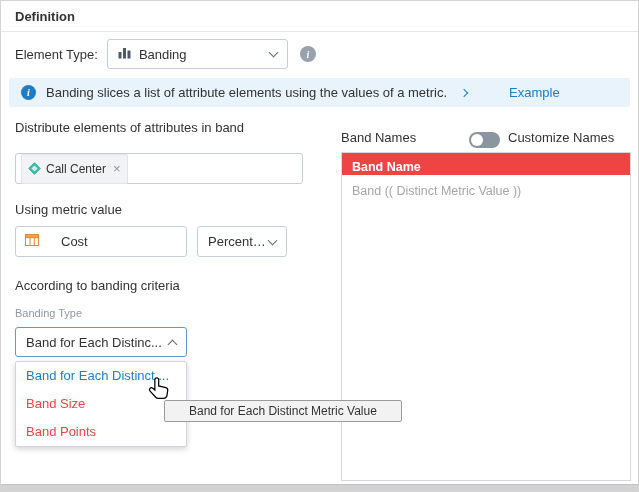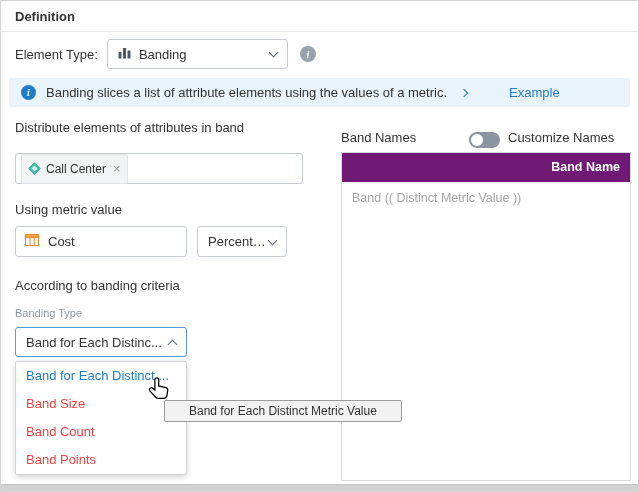--- a/index.html
+++ b/index.html
@@ -52,21 +52,21 @@
   }
   .chip{
     display:flex; align-items:center; height:30px; background:#f1f3f4;
     border:1px solid #e2e5e8; border-radius:2px; padding:0 6px; font-size:12px; gap:5px;
   }
   .chip .ic{ display:flex; align-items:center; }
   .chip-close{ color:#8a949e; font-size:13px; cursor:pointer; margin-left:2px; line-height:1; }
 
   .metric-box{
     position:absolute; left:14px; top:225px; width:172px; height:31px;
-    border:1px solid #c7cdd3; border-radius:3px; display:flex; align-items:center; padding:0 9px; gap:9px;
+    border:1px solid #c7cdd3; border-radius:3px; display:flex; align-items:center; padding:0 9px; gap:22px;
   }
   .pct-select{ position:absolute; left:196px; top:225px; width:90px; height:31px; }
   .pct-select .lbl{ margin-left:0; }
 
   .bt-select{ position:absolute; left:14px; top:326px; width:172px; height:30px; border-color:#5b9bd5; }
   .bt-select .lbl{ margin-left:0; }
 
   .menu{
     position:absolute; left:14px; top:360px; width:172px; background:#fff;
     border:1px solid #d2d6da; border-radius:2px; box-shadow:0 2px 6px rgba(0,0,0,.18); z-index:3;
@@ -90,22 +90,22 @@
     position:absolute; left:468px; top:131px; width:31px; height:16px;
     border-radius:9px; background:#8a95a0; cursor:pointer;
   }
   .knob{ position:absolute; left:2px; top:2px; width:12px; height:12px; border-radius:50%; background:#fff; }
 
   .bn-table{
     position:absolute; left:340px; top:151px; width:290px; height:329px;
     border:1px solid #d5d9dd; background:#fff;
   }
   .bn-head{
-    height:29px; line-height:29px; background:#701a75; color:#fff;
-    font-weight:700; font-size:12.5px; padding:0 10px;text-align:right;
+    height:22px; line-height:29px; background:#ef4444; color:#fff;
+    font-weight:700; font-size:12.5px; padding:0 10px;
   }
   .bn-row{ padding:9px 10px; color:#a5a5a5; font-size:12.5px; }
 
   .bottom-strip{
     position:absolute; left:0; right:0; bottom:0; height:7px;
     background:#d2d2d2; border-top:1px solid #c3c3c3;
   }
 </style>
 </head>
 <body>
@@ -182,21 +182,20 @@
   <div class="sec-label" id="lbl-bandtype">Banding Type</div>
 
   <div class="select bt-select">
     <span class="lbl">Band for Each Distinc...</span>
     <span class="chev up"></span>
   </div>
 
   <div class="menu">
     <div class="menu-item selected">Band for Each Distinct ...</div>
     <div class="menu-item">Band Size</div>
-    <div class="menu-item">Band Count</div>
     <div class="menu-item">Band Points</div>
   </div>
 
   <div class="tooltip">Band for Each Distinct Metric Value</div>
 
   <span class="cursor">
     <svg width="23" height="27" viewBox="0 0 24 28">
       <path d="M10.2 1.8c-1.1 0-2 .9-2 2v10.8l-2.1-1.9c-.9-.8-2.2-.7-3 .2-.7.8-.7 2 .1 2.8l5.9 6.4c.7.8 1.7 1.2 2.7 1.2h5.2c2 0 3.6-1.4 3.9-3.4l.7-5c.2-1.3-.7-2.6-2-2.9l-7.4-1.7V3.8c0-1.1-.9-2-2-2z" fill="#ffffff" stroke="#000000" stroke-width="1.3"></path>
     </svg>
   </span>

